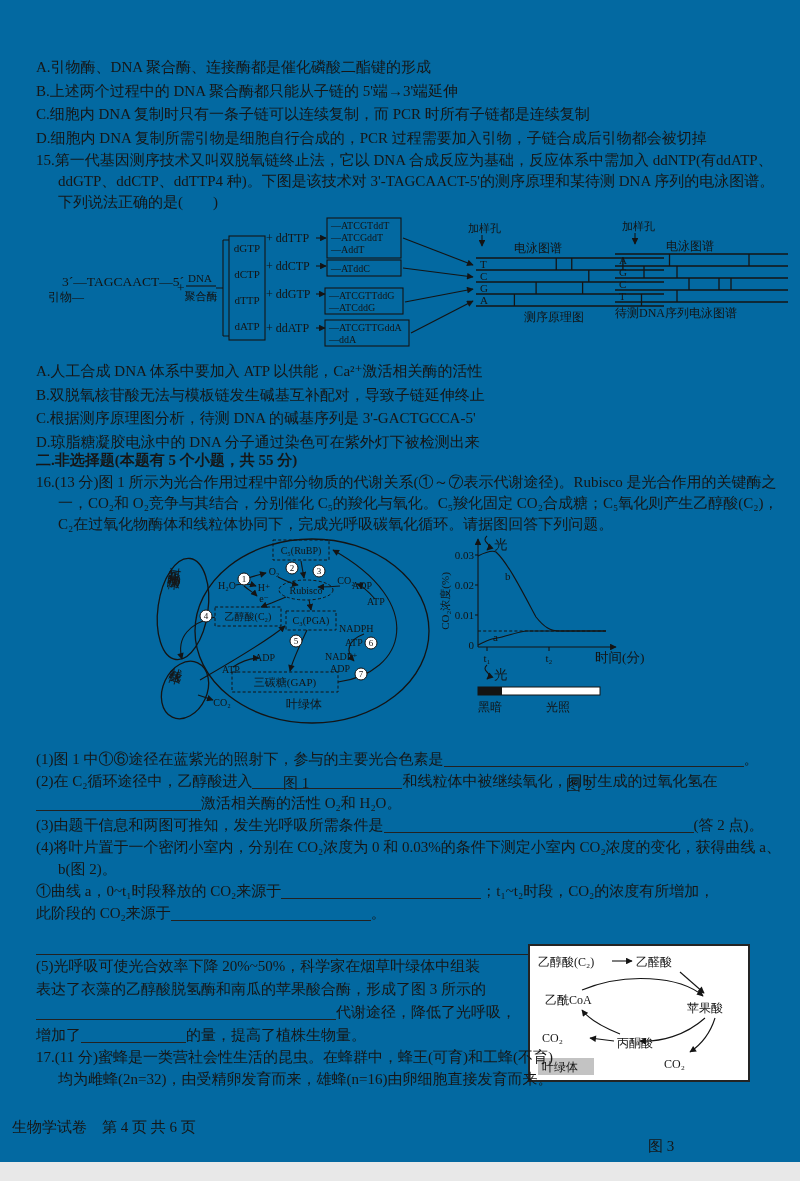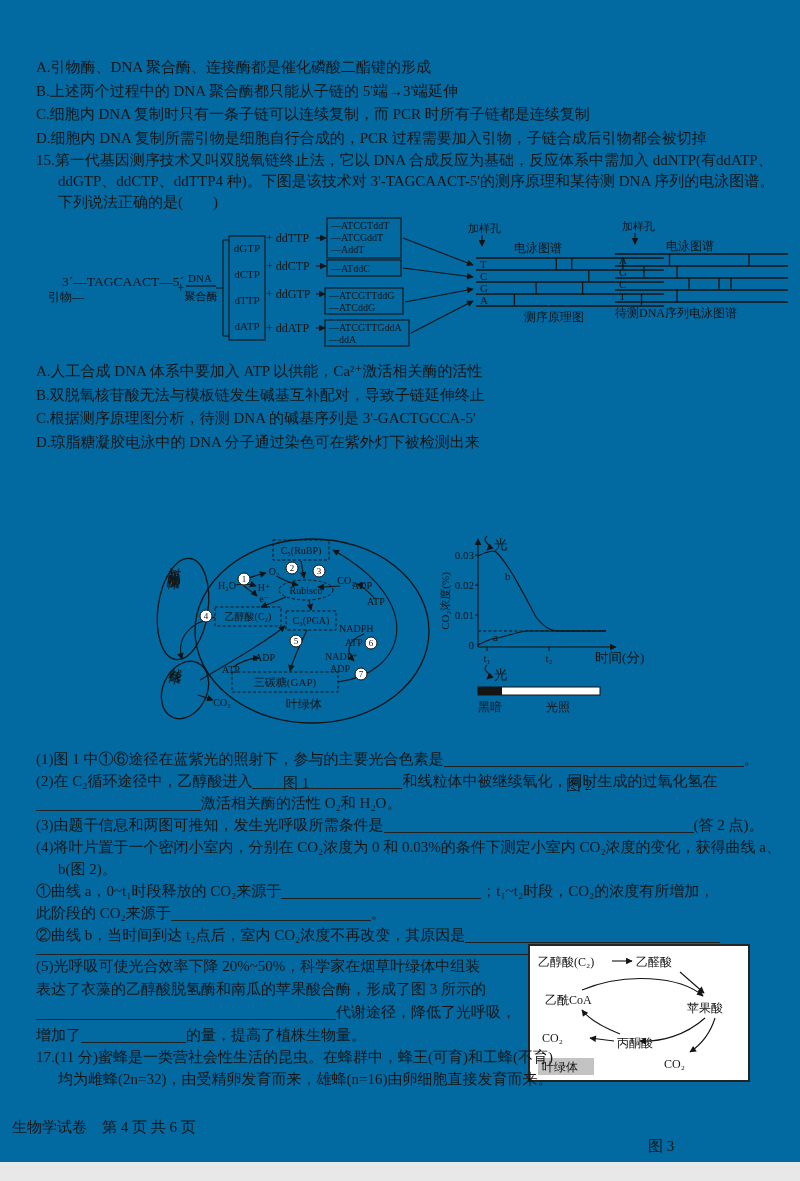--- a/index.html
+++ b/index.html
@@ -142,21 +142,23 @@
     <text x="585" y="105" class="t12">待测DNA序列电泳图谱</text>
   </svg>
 
   <div class="block" style="top:360px;line-height:22px">
     <div class="opt-line">A.人工合成 DNA 体系中要加入 ATP 以供能，Ca²⁺激活相关酶的活性</div>
     <div class="opt-line">B.双脱氧核苷酸无法与模板链发生碱基互补配对，导致子链延伸终止</div>
     <div class="opt-line">C.根据测序原理图分析，待测 DNA 的碱基序列是 3'-GACTGCCA-5'</div>
     <div class="opt-line">D.琼脂糖凝胶电泳中的 DNA 分子通过染色可在紫外灯下被检测出来</div>
   </div>
 
-
+  <div class="block bold" style="top:449px">二.非选择题(本题有 5 个小题，共 55 分)</div>
+
+  <div class="block hang" style="top:472px;line-height:21px">16.(13 分)图 1 所示为光合作用过程中部分物质的代谢关系(①～⑦表示代谢途径)。Rubisco 是光合作用的关键酶之一，CO₂和 O₂竞争与其结合，分别催化 C₅的羧化与氧化。C₅羧化固定 CO₂合成糖；C₅氧化则产生乙醇酸(C₂)，C₂在过氧化物酶体和线粒体协同下，完成光呼吸碳氧化循环。请据图回答下列问题。</div>
 
   <svg class="absvg" style="left:140px;top:535px" width="300" height="193" viewBox="0 0 300 193">
     <defs>
       <marker id="m2" viewBox="0 0 10 10" refX="9" refY="5" markerWidth="6.5" markerHeight="6" orient="auto">
         <path d="M0,0L10,5L0,10z" fill="#141414"></path>
       </marker>
     </defs>
     <ellipse cx="172" cy="96" rx="117" ry="92" class="ln thk"></ellipse>
     <ellipse cx="43" cy="74" rx="25" ry="51" transform="rotate(8 43 74)" class="ln thk"></ellipse>
     <ellipse cx="45" cy="155" rx="22" ry="30" transform="rotate(25 45 155)" class="ln thk"></ellipse>
@@ -288,23 +290,20 @@
   <div class="aline" style="top:814px">
     <span>(3)由题干信息和两图可推知，发生光呼吸所需条件是</span><span class="blank" style="width:310px"></span><span>(答 2 点)。</span>
   </div>
   <div class="block hang" style="top:836px;line-height:22px">(4)将叶片置于一个密闭小室内，分别在 CO₂浓度为 0 和 0.03%的条件下测定小室内 CO₂浓度的变化，获得曲线 a、b(图 2)。</div>
   <div class="aline" style="top:880px">
     <span>①曲线 a，0~t₁时段释放的 CO₂来源于</span><span class="blank" style="width:200px"></span><span>；t₁~t₂时段，CO₂的浓度有所增加，</span>
   </div>
   <div class="aline" style="top:902px">
     <span>此阶段的 CO₂来源于</span><span class="blank" style="width:200px"></span><span>。</span>
   </div>
-  <div class="aline" style="top:924px">
-    <span>②曲线 b，当时间到达 t₂点后，室内 CO₂浓度不再改变，其原因是</span><span class="blank" style="width:255px"></span>
-  </div>
   <div class="aline" style="top:936px">
     <span class="blank" style="width:705px"></span><span>。</span>
   </div>
 
   <div class="aline" style="top:955px">
     <span>(5)光呼吸可使光合效率下降 20%~50%，科学家在烟草叶绿体中组装</span>
   </div>
   <div class="aline" style="top:978px">
     <span>表达了衣藻的乙醇酸脱氢酶和南瓜的苹果酸合酶，形成了图 3 所示的</span>
   </div>

